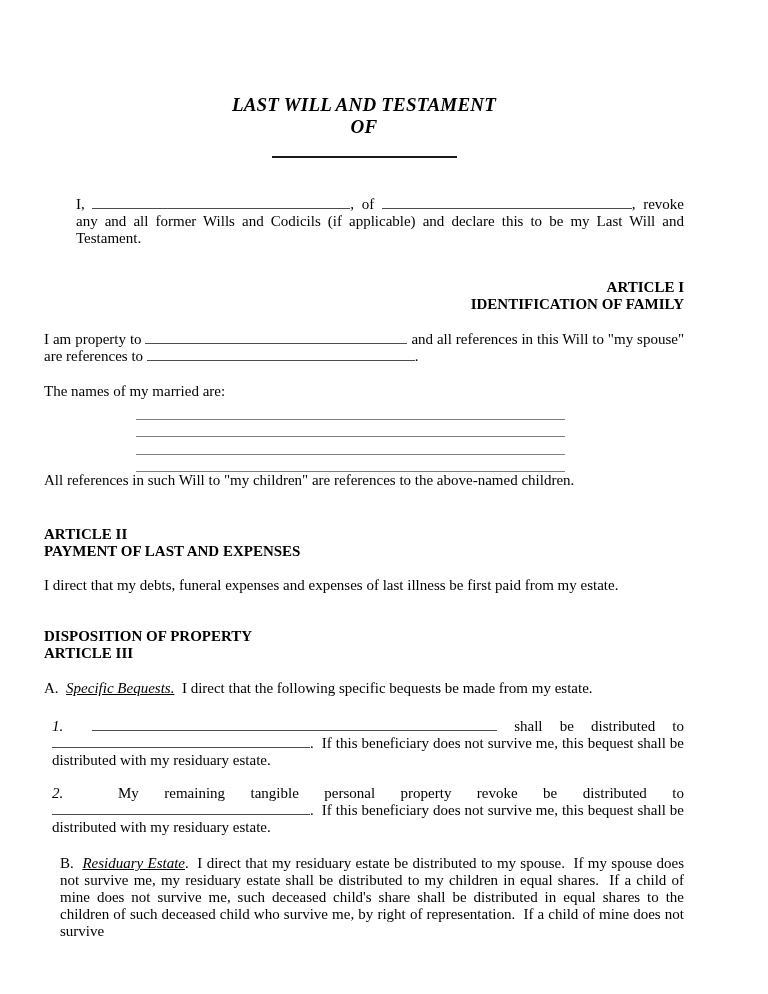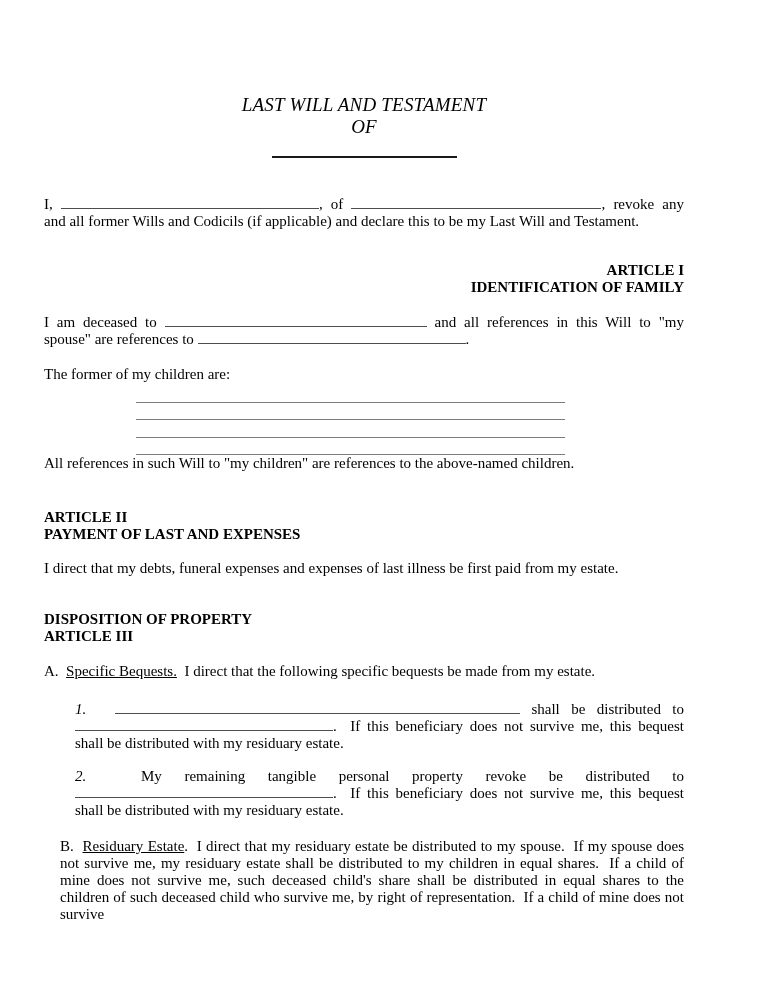--- a/index.html
+++ b/index.html
@@ -14,21 +14,21 @@
     font-size: 15px;
     line-height: 17px;
     color: #000000;
     overflow: hidden;
   }
   p { margin: 0; padding: 0; }
 
   
   .doc-title {
     text-align: center;
-    font-weight: normal;
+    font-weight: bold;
     font-style: italic;
     font-size: 19px;
     line-height: 22px;
     letter-spacing: 0.2px;
   }
   .name-rule {
     width: 185px;
     height: 0;
     margin: 18px auto 0 auto;
     border-bottom: 2px solid #1a1a1a;
@@ -46,21 +46,21 @@
   }
   .w-open-1 { width: 258px; }
   .w-open-2 { width: 250px; }
   .w-married-1 { width: 262px; }
   .w-married-2 { width: 268px; }
   .w-bequest-desc { width: 405px; }
   .w-beneficiary { width: 258px; }
 
   
   .article-heading { font-weight: bold; }
-  .mt-open { margin-top: 38px; }
+  .mt-open { margin-top: 38px; margin-left: 32px; }
   .mt-a1 { margin-top: 32px; text-align: right; }
   .mt-married { margin-top: 18px; }
   .mt-children-intro { margin-top: 18px; }
   .mt-a2 { margin-top: 37px; }
   .mt-debts { margin-top: 17px; }
   .mt-a3 { margin-top: 34px; }
   .mt-aintro { margin-top: 18px; }
   .mt-item1 { margin-top: 21px; }
   .mt-item2 { margin-top: 16px; }
   .mt-secb { margin-top: 19px; }
@@ -69,31 +69,31 @@
   .children-lines { margin-top: 2px; }
   .child-line {
     height: 16.5px;
     margin-left: 92px;
     width: 429px;
     border-bottom: 1px solid #7d7d7d;
   }
 
   
   .item {
-    margin-left: 31px;
+    margin-left: 8px;
     text-align: justify;
   }
   .item-num {
     display: inline-block;
     font-style: italic;
   }
   .num-1 { width: 40px; }
   .num-2 { width: 66px; }
 
-  .underlined { text-decoration: underline; }
+  .underlined { text-decoration: underline; font-style: italic; }
 
   
   .sec-b-body { text-align: justify; text-align-last: justify; margin-left: 16px; }
 </style>
 </head>
 <body>
 
 <div class="page">
 
   <div class="doc-title">
@@ -104,26 +104,26 @@
 
   <p class="just mt-open"><span>I,</span>
     <span class="blank w-open-1"></span><span>, of</span>
     <span class="blank w-open-2"></span><span>, revoke any and all former Wills and Codicils (if applicable) and declare this to be my Last Will and Testament.</span></p>
 
   <div class="article-heading mt-a1">
     <div>ARTICLE I</div>
     <div>IDENTIFICATION OF FAMILY</div>
   </div>
 
-  <p class="just mt-married"><span>I am deceased to</span>
+  <p class="just mt-married"><span>I am property to</span>
     <span class="blank w-married-1"></span>
     <span>and all references in this Will to "my spouse" are references to</span>
     <span class="blank w-married-2"></span><span>.</span></p>
 
-  <p class="mt-children-intro">The former of my children are:</p>
+  <p class="mt-children-intro">The names of my married are:</p>
 
   <div class="children-lines">
     <div class="child-line"></div>
     <div class="child-line"></div>
     <div class="child-line"></div>
     <div class="child-line"></div>
   </div>
 
   <p>All references in such Will to "my children" are references to the above-named children.</p>
 

